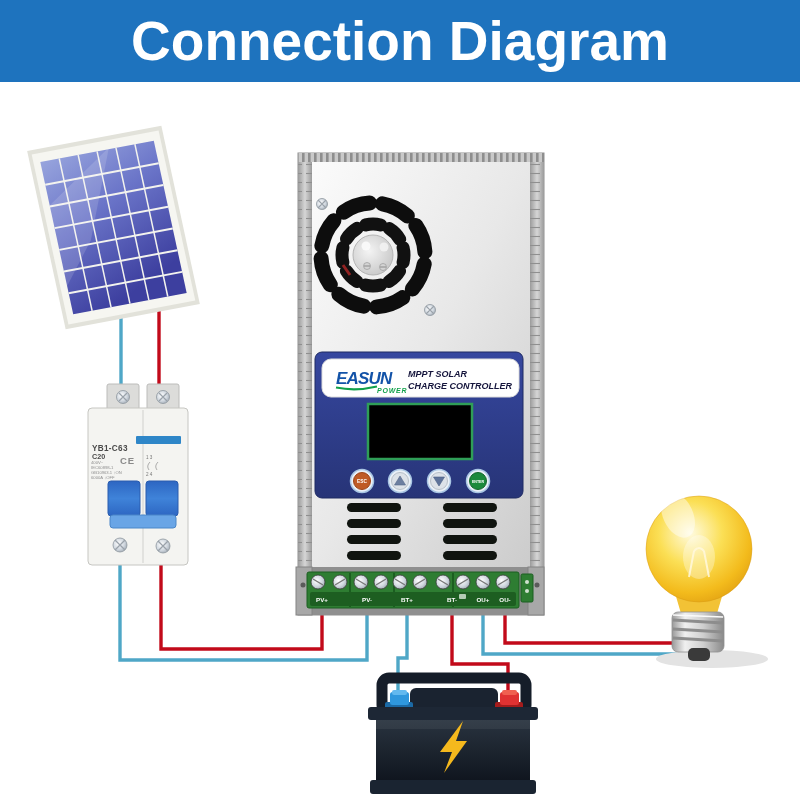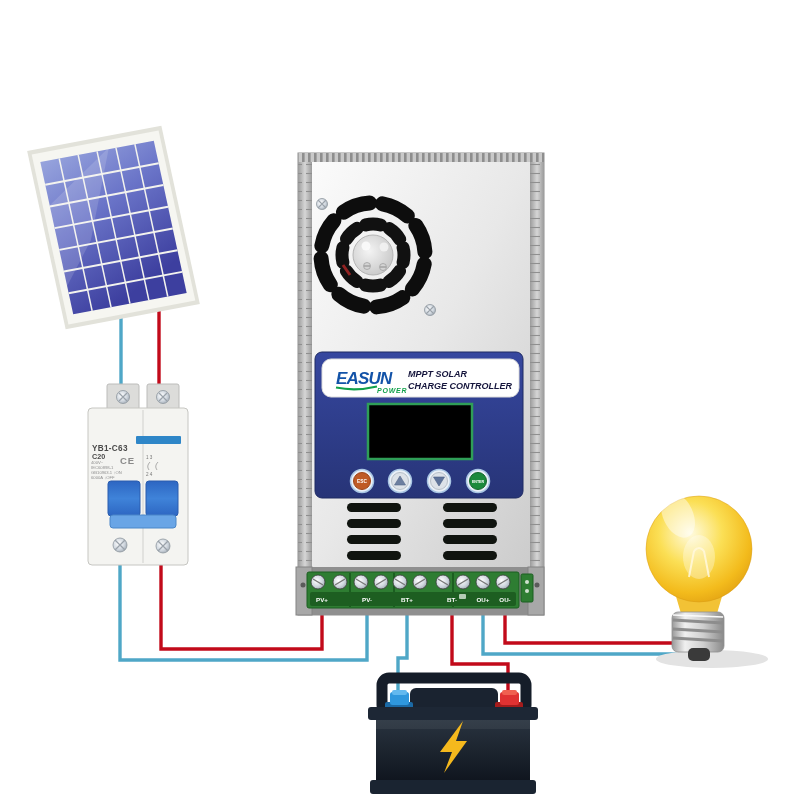--- a/index.html
+++ b/index.html
@@ -10,20 +10,23 @@
           display:flex;align-items:center;justify-content:center;}
   .header h1{margin:0;color:#ffffff;font-size:55px;font-weight:bold;letter-spacing:0px;}
   svg{position:absolute;overflow:visible;}
   svg text{font-family:"Liberation Sans",sans-serif;}
 </style>
 </head>
 <body>
 
 <div class="page">
 
+  <div class="header">
+    <h1>Connection Diagram</h1>
+  </div>
 
   <svg style="left:0;top:0" width="800" height="800" viewBox="0 0 800 800" fill="none" stroke-width="3.4">
     <path d="M121,303 V396" stroke="#4fa7c7"></path>
     <path d="M159,292 V396" stroke="#c20a1a"></path>
     <path d="M120,556 V660 H367 V608" stroke="#4fa7c7"></path>
     <path d="M161,556 V649 H322 V608" stroke="#c20a1a"></path>
     <path d="M407,604 V658 H398 V694" stroke="#4fa7c7"></path>
     <path d="M452,604 V664 H508 V699" stroke="#c20a1a"></path>
     <path d="M483,604 V654 H692" stroke="#4fa7c7"></path>
     <path d="M505,604 V643 H688" stroke="#c20a1a"></path>

